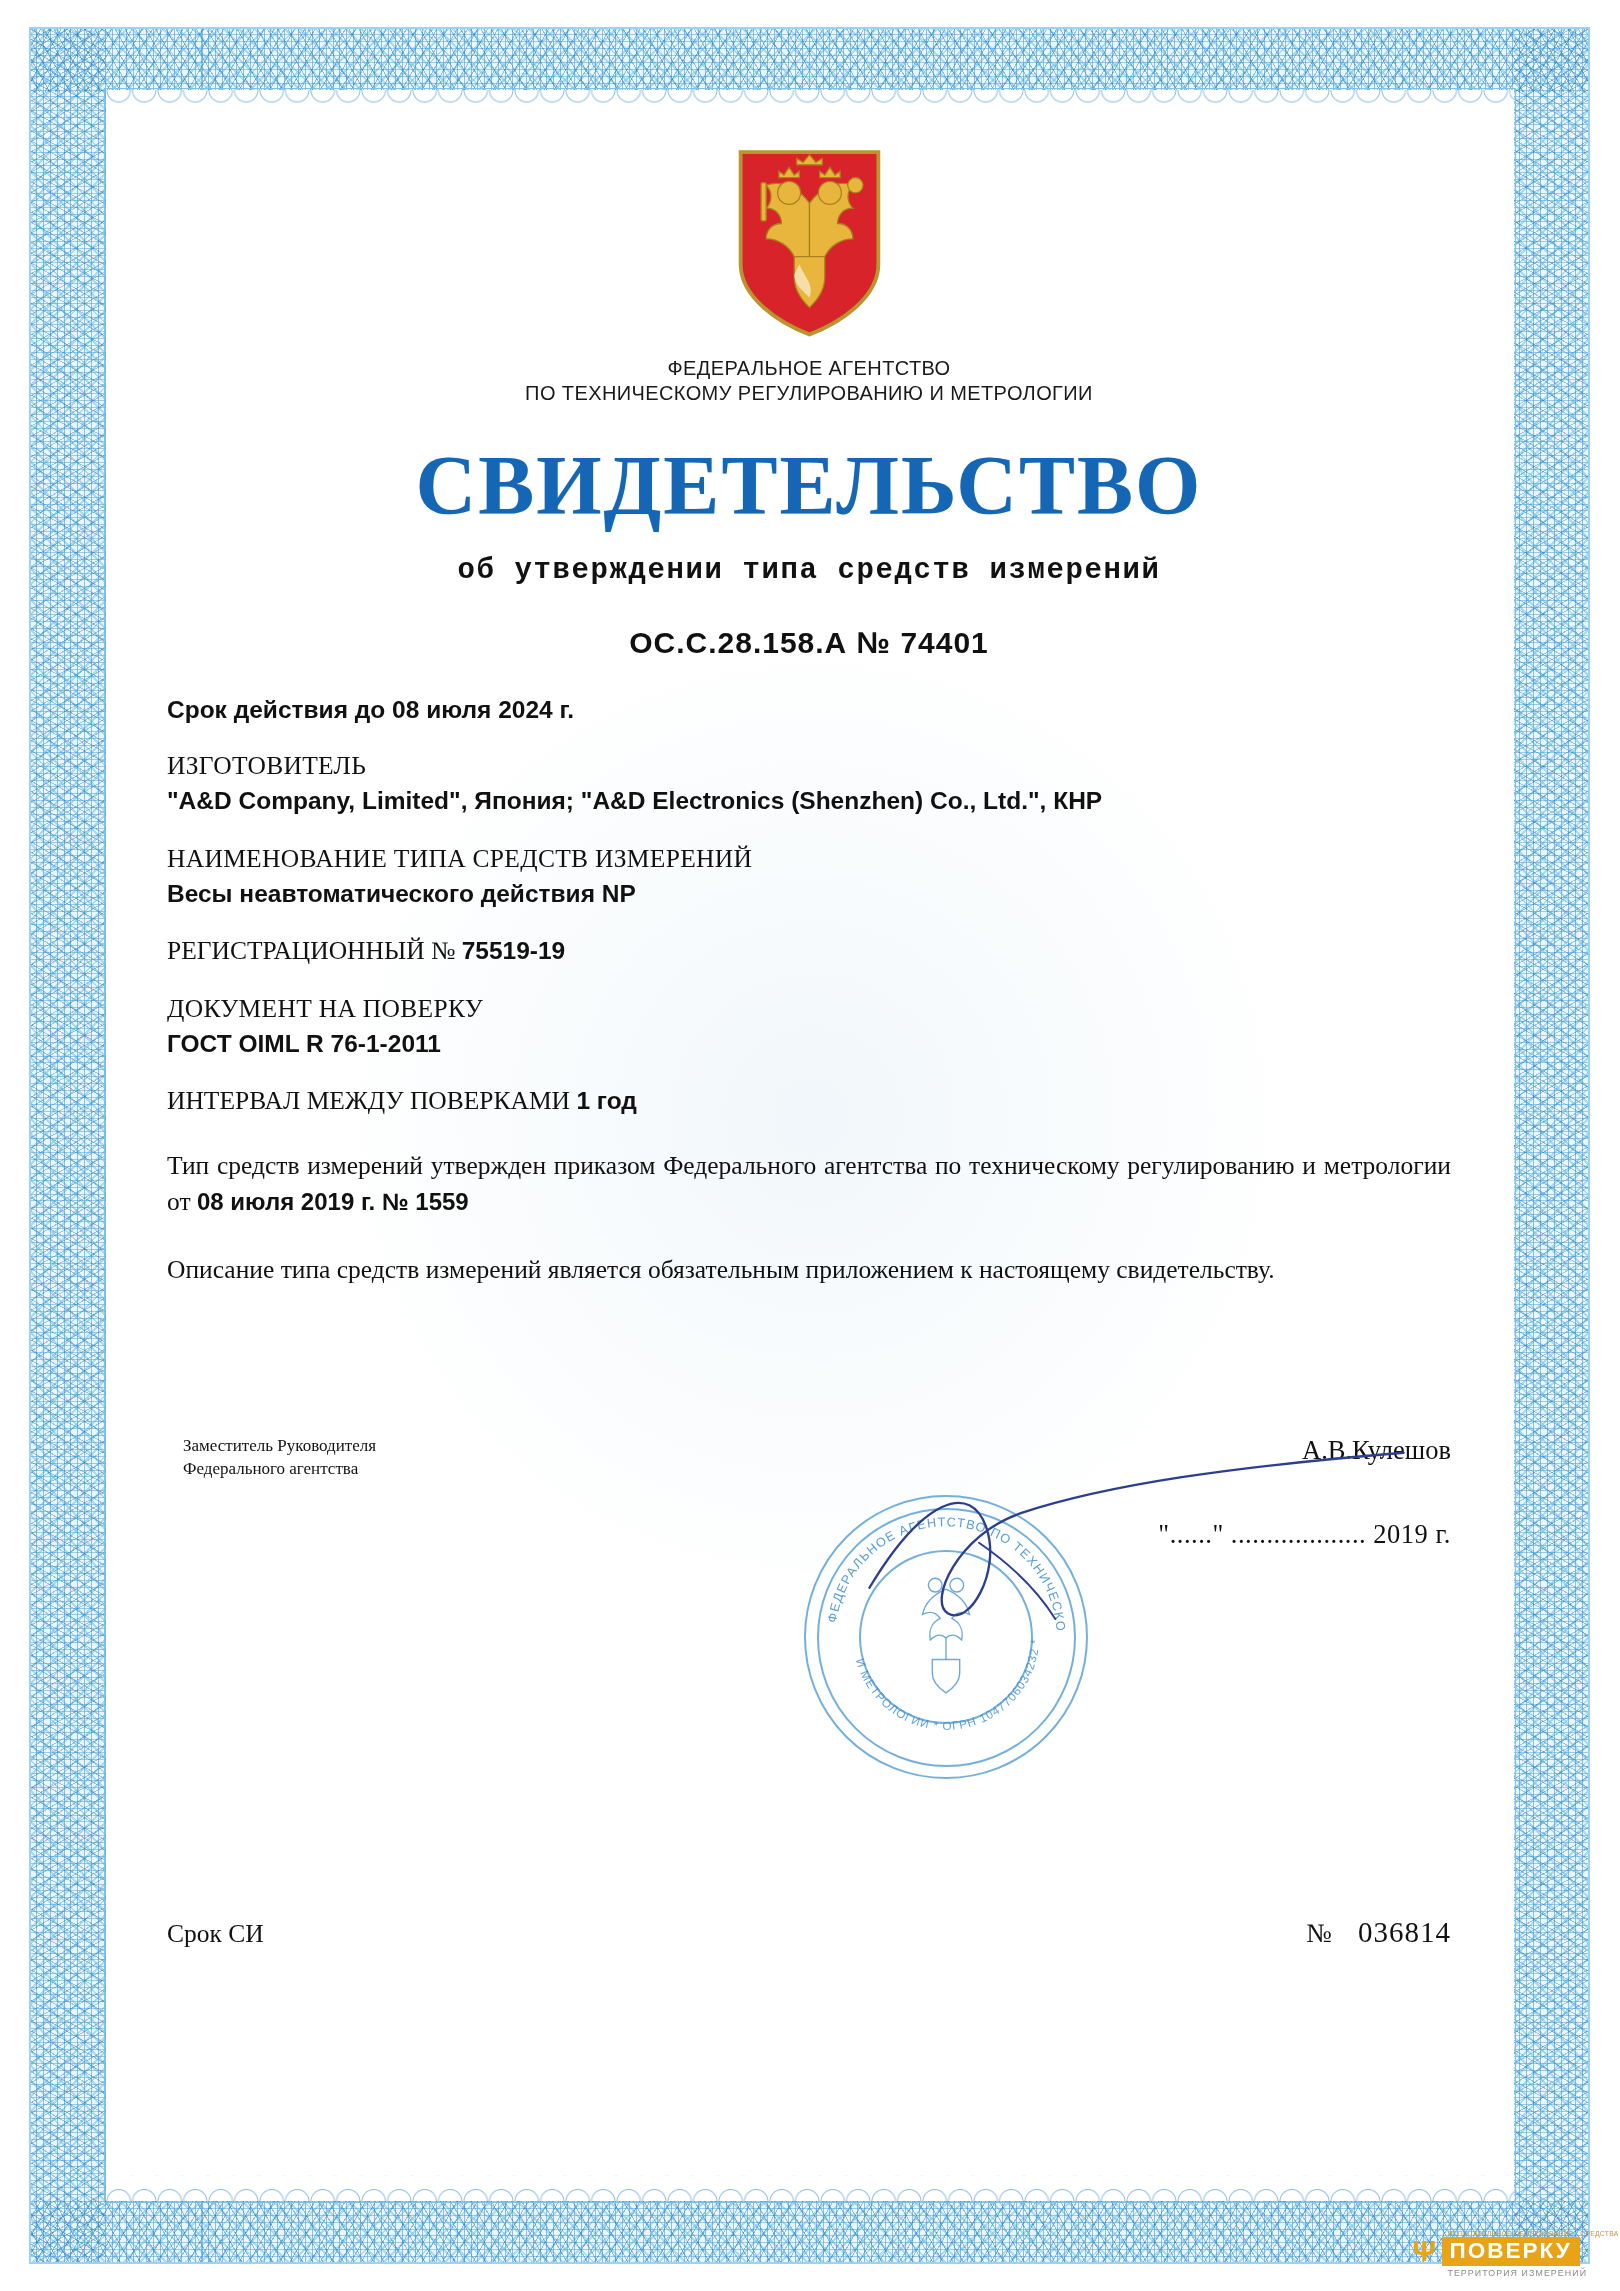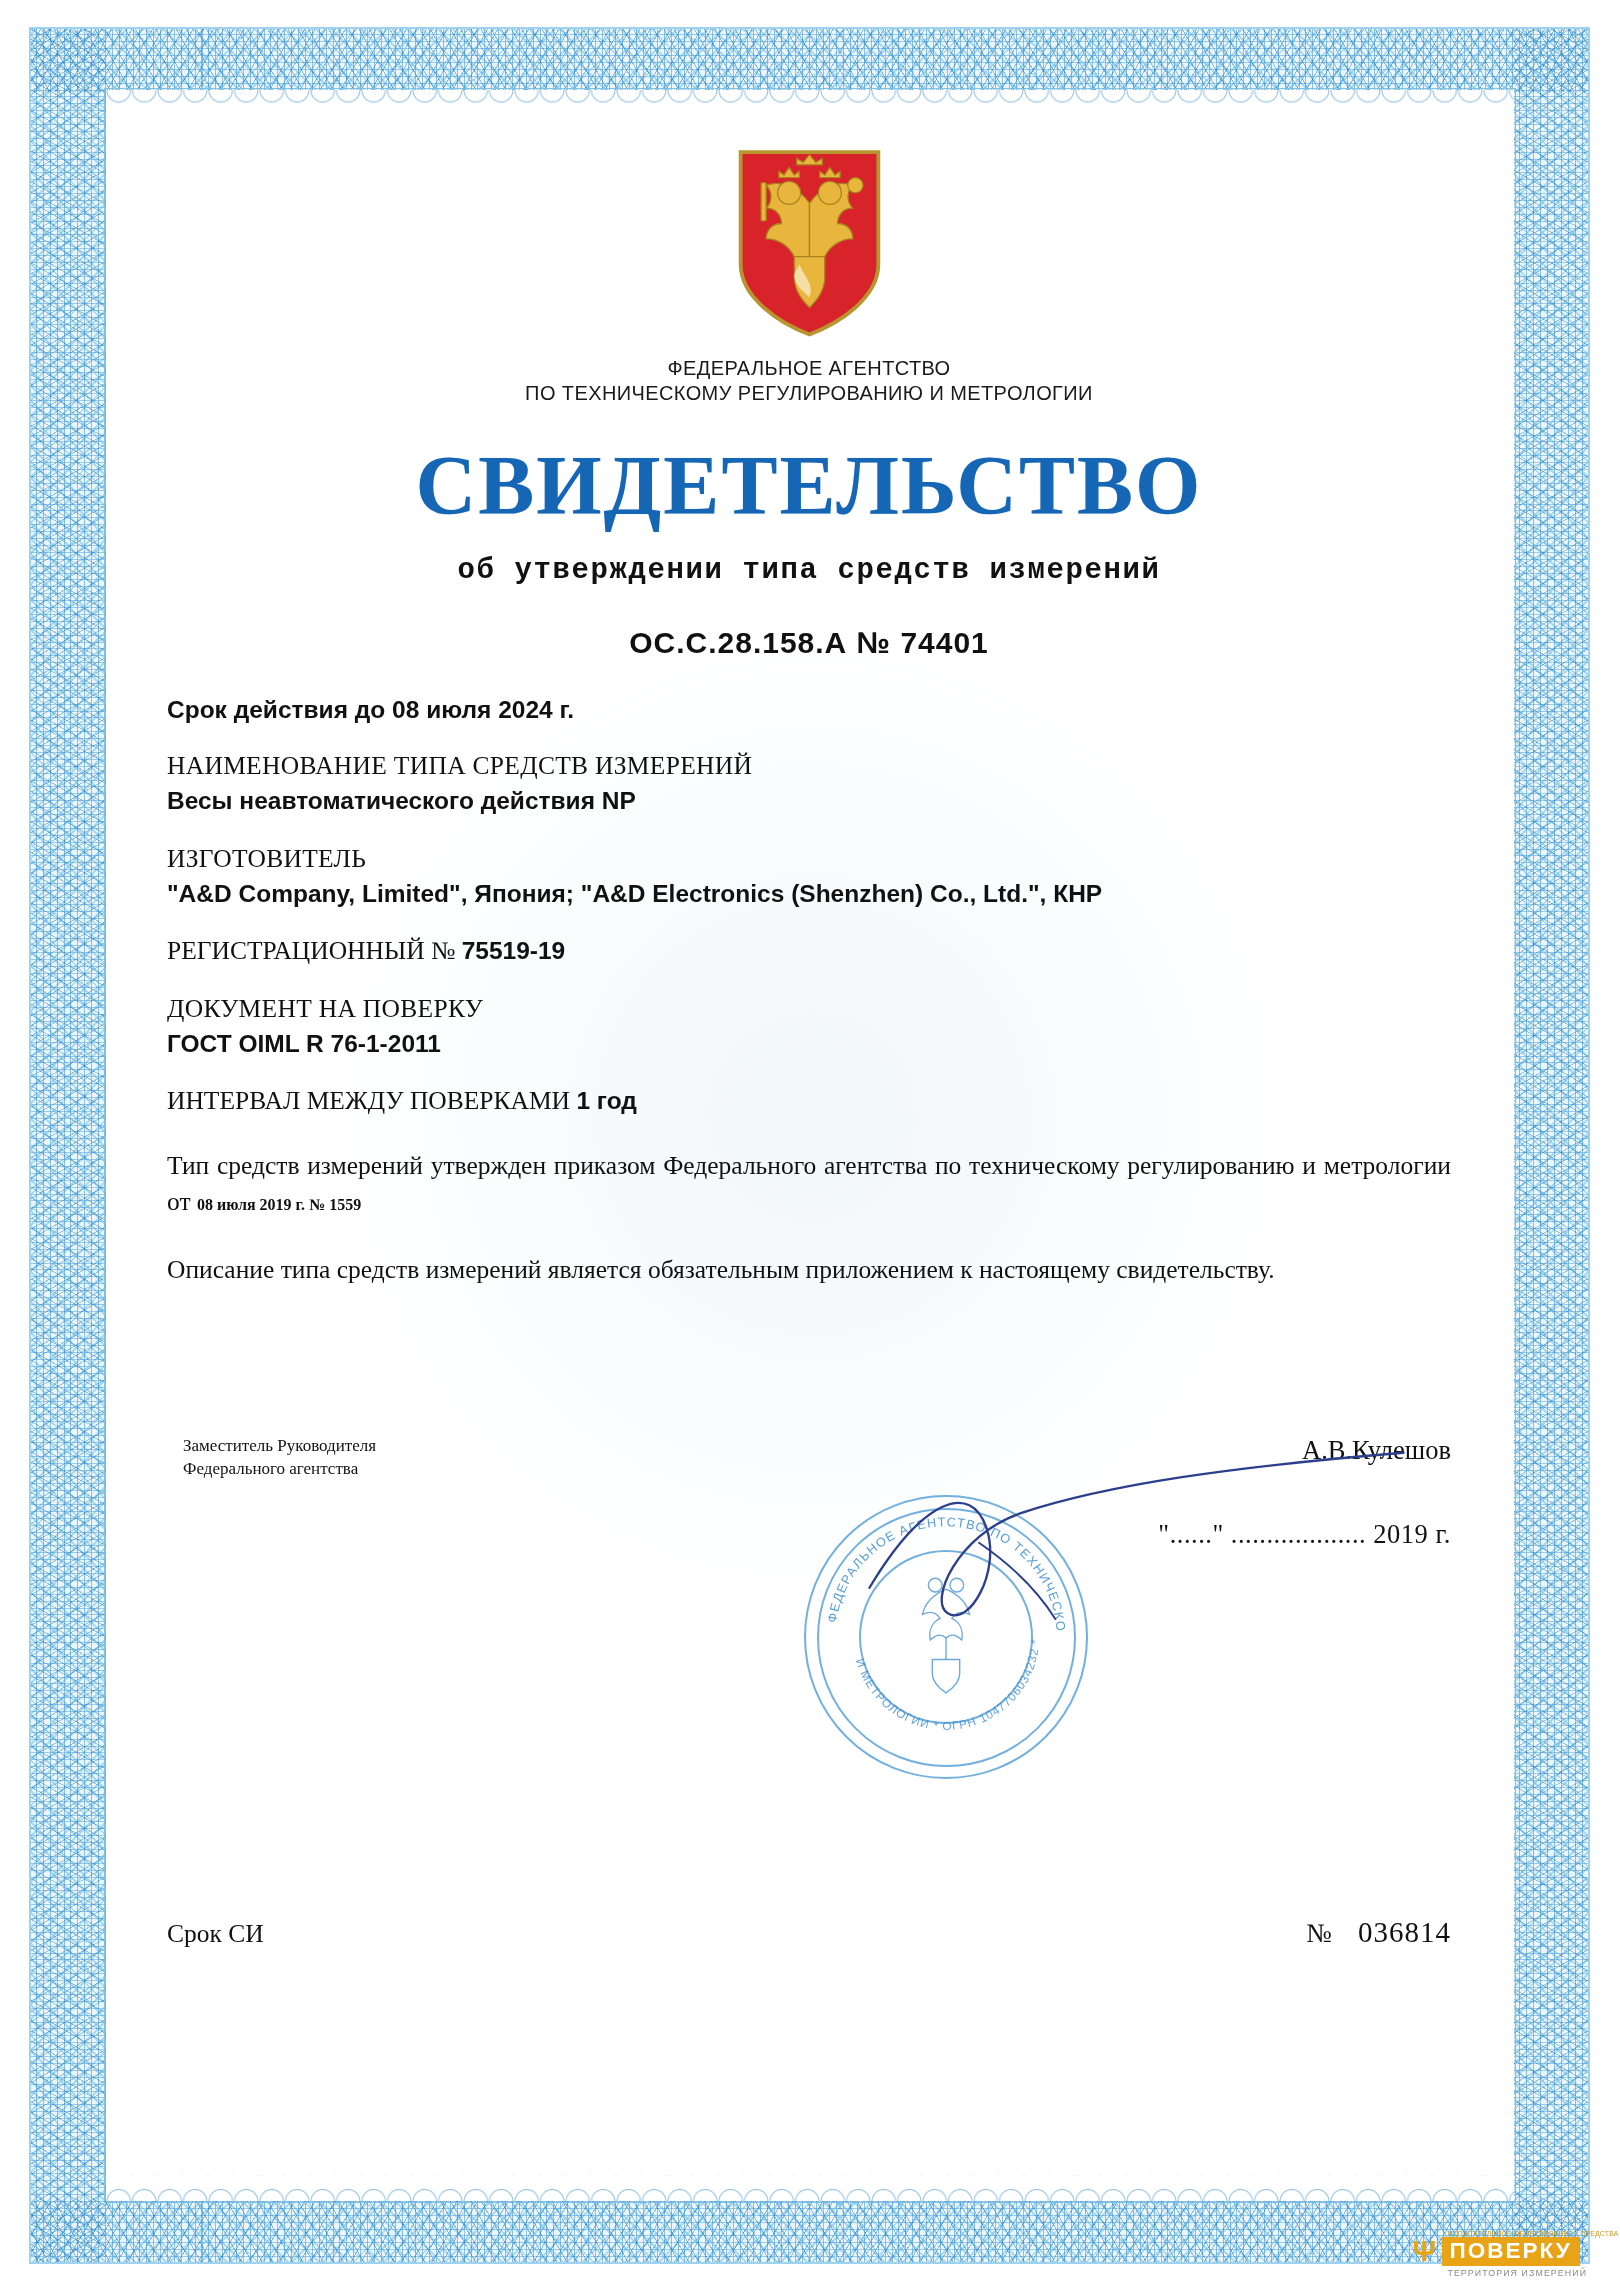--- a/index.html
+++ b/index.html
@@ -200,23 +200,23 @@
 
   .para {
     margin-top: 32px;
     font-family: "Liberation Serif", serif;
     font-size: 25.5px;
     line-height: 1.42;
     color: #111;
     text-align: justify;
   }
   .para .bold {
-    font-family: Liberation Serif, serif;
-    font-weight: bold;
-    font-size: 16px;
+    font-family: Liberation Sans, sans-serif;
+    font-weight: bold;
+    font-size: 24px;
   }
 
   
   .sign-block {
     position: relative;
     margin-top: 147px;
     height: 167px;
   }
   .sign-title {
     position: absolute;
@@ -393,27 +393,27 @@
       <div>ПО ТЕХНИЧЕСКОМУ РЕГУЛИРОВАНИЮ И МЕТРОЛОГИИ</div>
     </div>
 
     <div class="main-title">СВИДЕТЕЛЬСТВО</div>
     <div class="subtitle">об утверждении типа средств измерений</div>
     <div class="cert-number">ОС.С.28.158.А  №  74401</div>
 
     <div class="validity">Срок действия до  08 июля 2024 г.</div>
 
     <div class="field">
+      <div class="field-label">ИЗГОТОВИТЕЛЬ</div>
+      <div class="field-value">"A&amp;D Company, Limited", Япония; "A&amp;D Electronics (Shenzhen) Co., Ltd.", КНР</div>
+    </div>
+
+    <div class="field">
       <div class="field-label">НАИМЕНОВАНИЕ ТИПА СРЕДСТВ ИЗМЕРЕНИЙ</div>
       <div class="field-value">Весы неавтоматического действия NP</div>
-    </div>
-
-    <div class="field">
-      <div class="field-label">ИЗГОТОВИТЕЛЬ</div>
-      <div class="field-value">"A&amp;D Company, Limited", Япония; "A&amp;D Electronics (Shenzhen) Co., Ltd.", КНР</div>
     </div>
 
     <div class="field-inline">
       <span>РЕГИСТРАЦИОННЫЙ №</span>
       <span class="bold">75519-19</span>
     </div>
 
     <div class="field">
       <div class="field-label">ДОКУМЕНТ НА ПОВЕРКУ</div>
       <div class="field-value">ГОСТ OIML R 76-1-2011</div>

